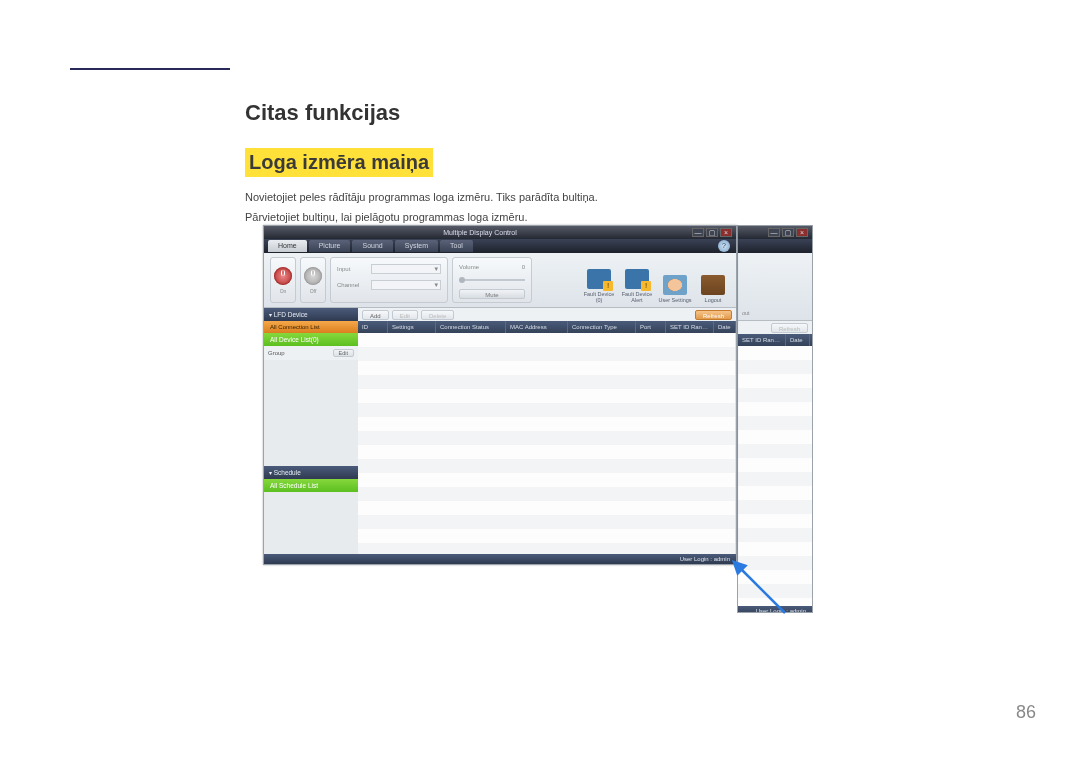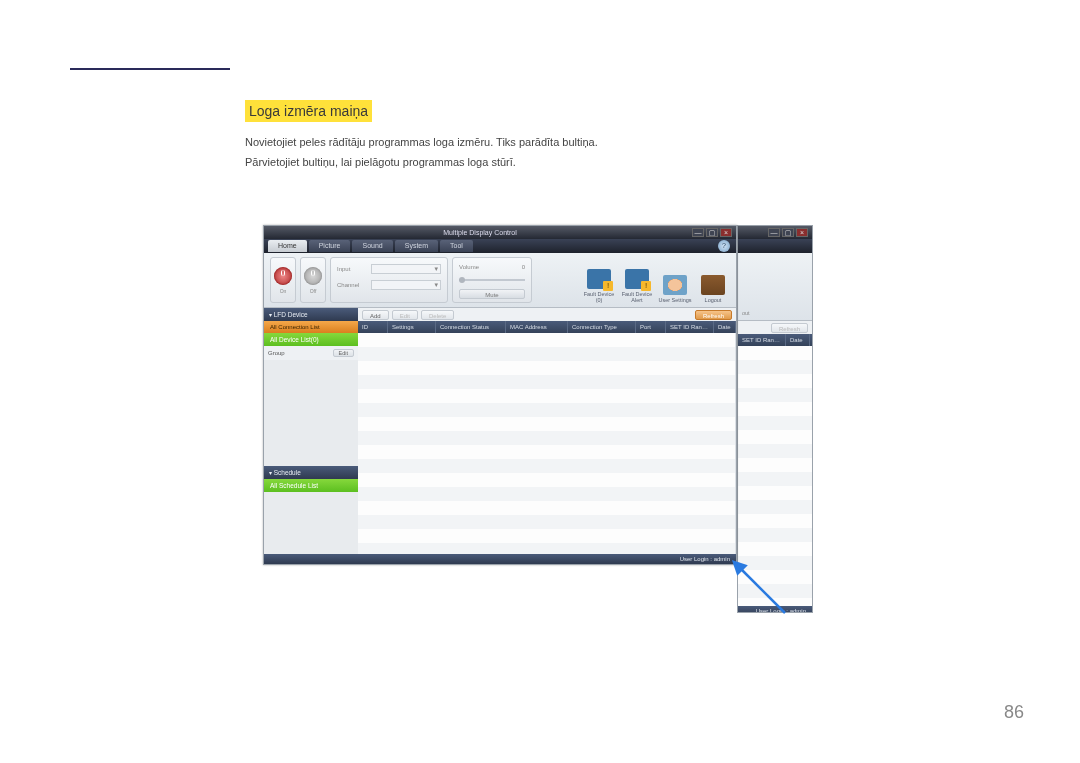--- a/index.html
+++ b/index.html
@@ -26,22 +26,22 @@
   .h1 {
     font-size: 22px;
     font-weight: bold;
     color: #333;
     margin-bottom: 22px;
   }
   .h2 {
     display: inline-block;
     background: #ffe13a;
     color: #3a3a3a;
-    font-weight: normal;
-    font-size: 14px;
+    font-weight: bold;
+    font-size: 20px;
     padding: 3px 4px;
     margin-bottom: 12px;
   }
   .para {
     font-size: 11px;
     color: #444;
     line-height: 1.6;
     margin-bottom: 2px;
   }
   .screenshot-area {
@@ -276,34 +276,35 @@
     position: absolute;
     top: 334px;
     left: 468px;
     width: 60px;
     height: 60px;
     pointer-events: none;
   }
   .pagenum {
     position: absolute;
     bottom: 40px;
-    right: 56px;
+    right: 44px;
     font-size: 18px;
     color: #888;
   }
 </style>
 </head>
 <body>
 
 <div class="top-rule"></div>
 
 <div class="content">
+  <div class="h1">Citas funkcijas</div>
   <div class="h2">Loga izmēra maiņa</div>
   <div class="para">Novietojiet peles rādītāju programmas loga izmēru. Tiks parādīta bultiņa.</div>
-  <div class="para">Pārvietojiet bultiņu, lai pielāgotu programmas loga stūrī.</div>
+  <div class="para">Pārvietojiet bultiņu, lai pielāgotu programmas loga izmēru.</div>
 </div>
 
 <div class="screenshot-area">
 
   <div class="win-back">
     <div class="titlebar">
       <div class="win-btns">
         <div class="win-btn">—</div>
         <div class="win-btn">▢</div>
         <div class="win-btn close">×</div>

